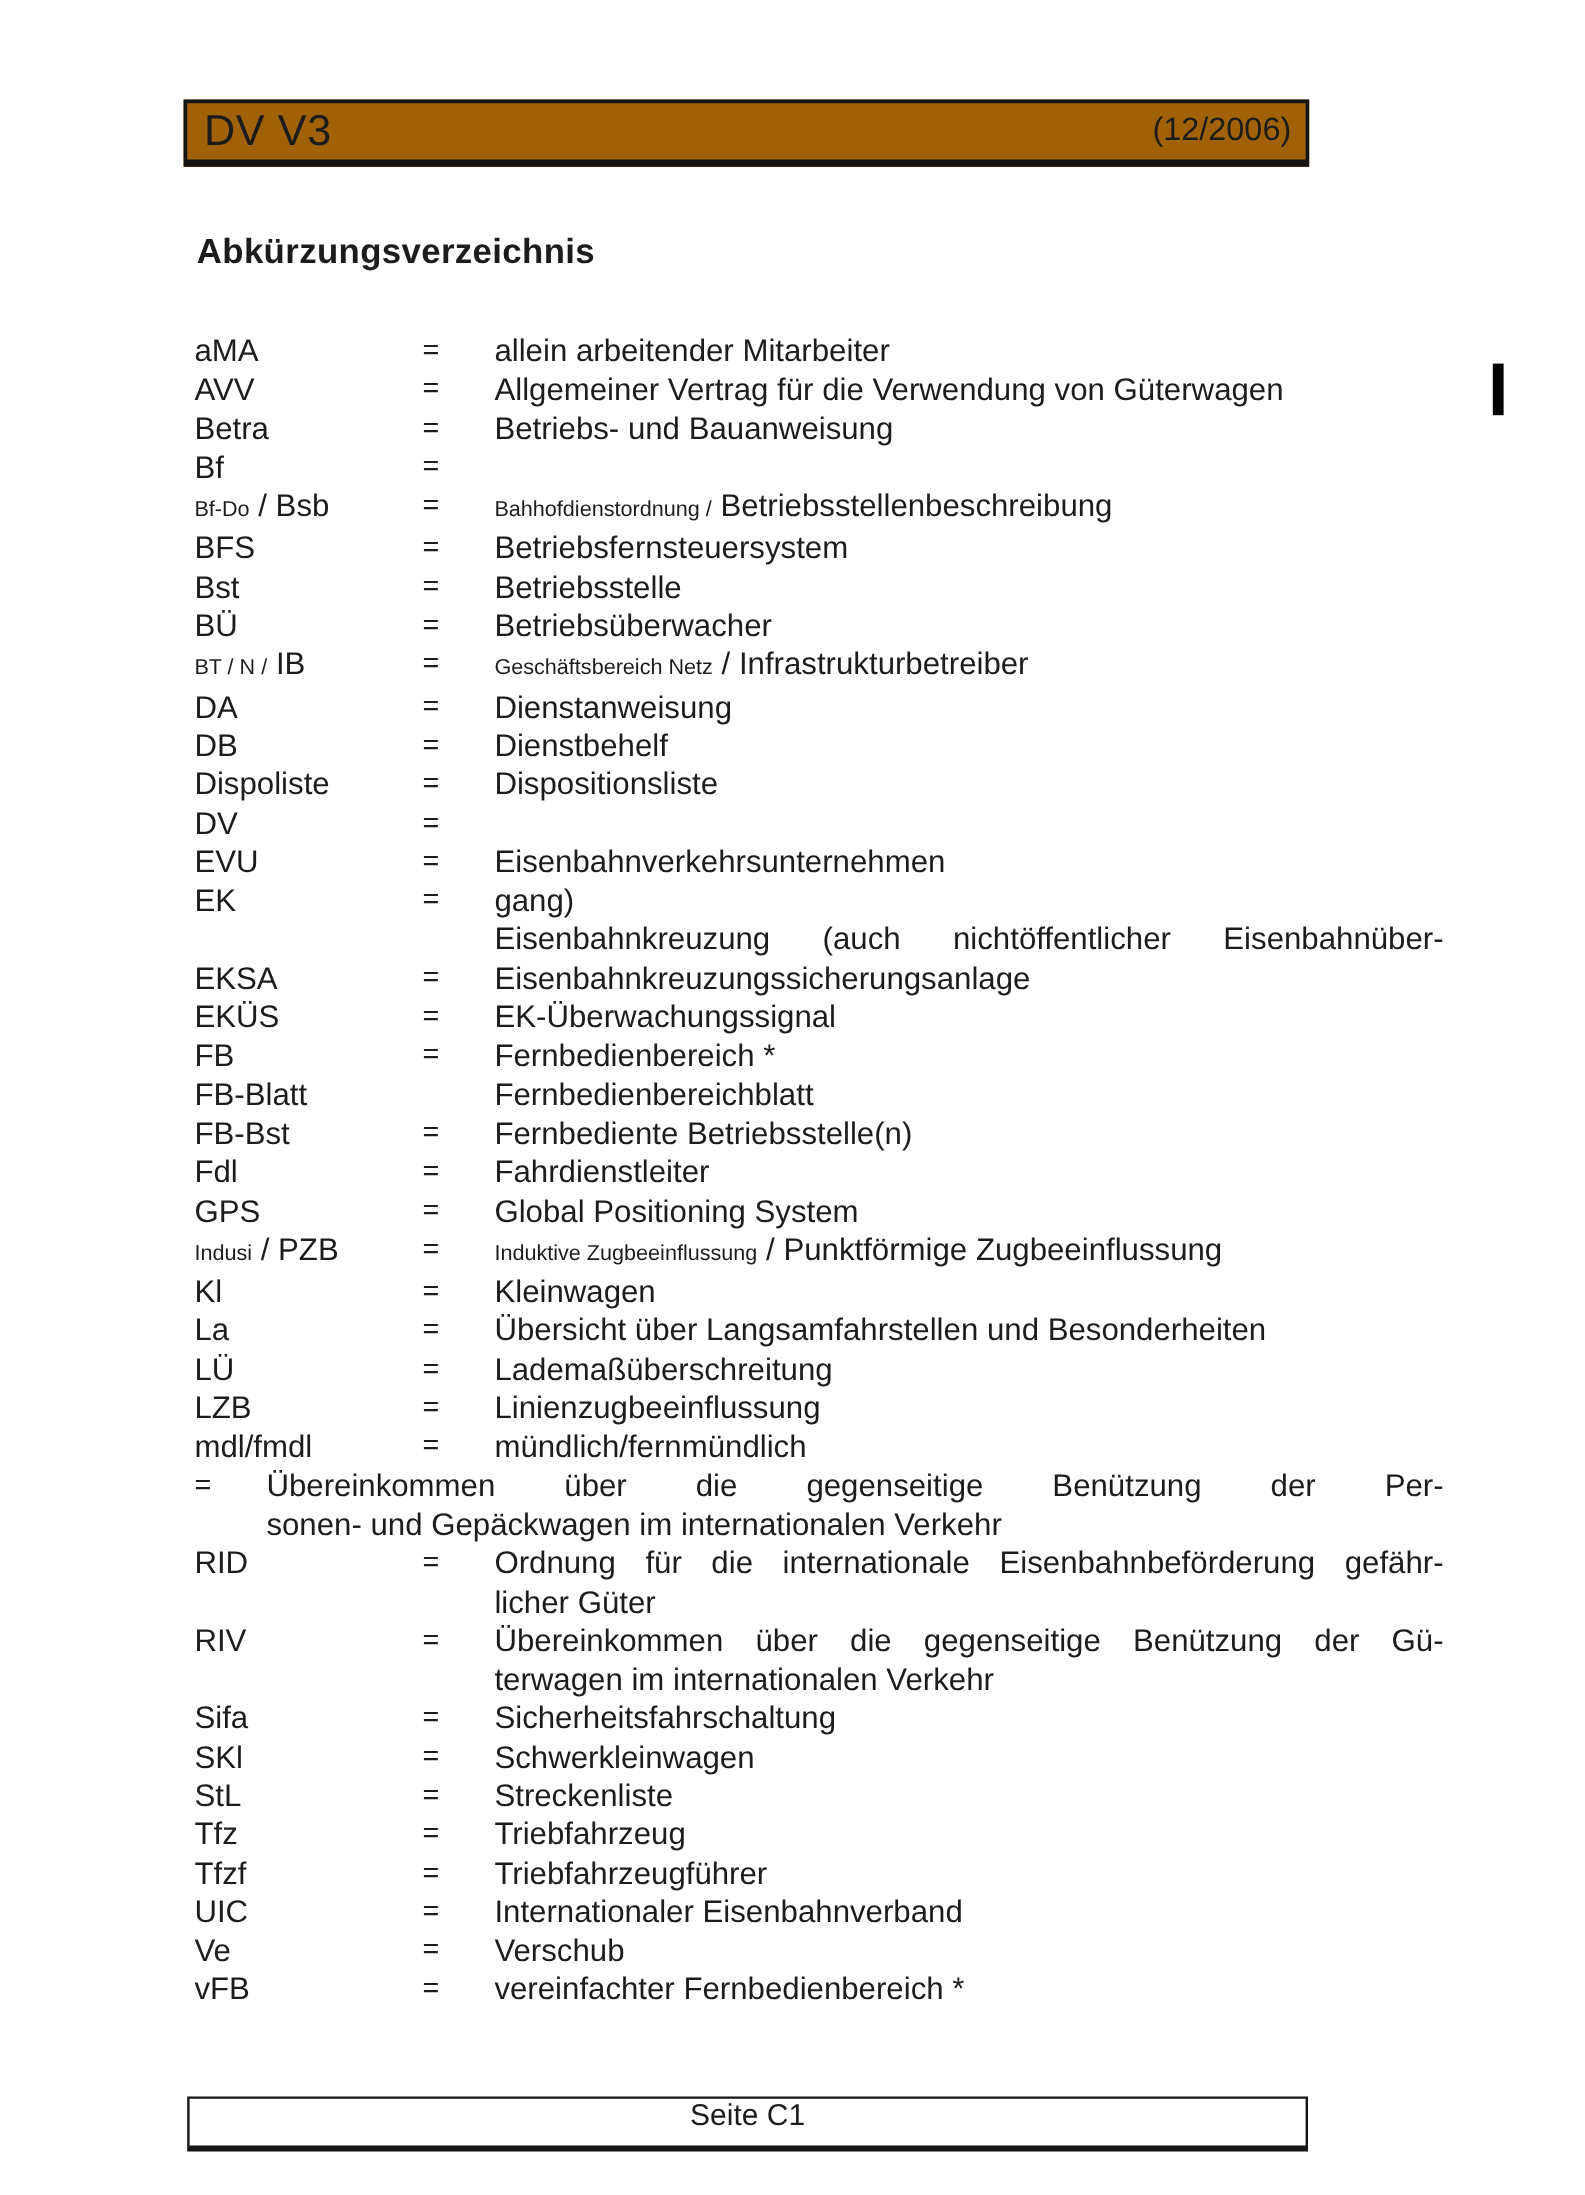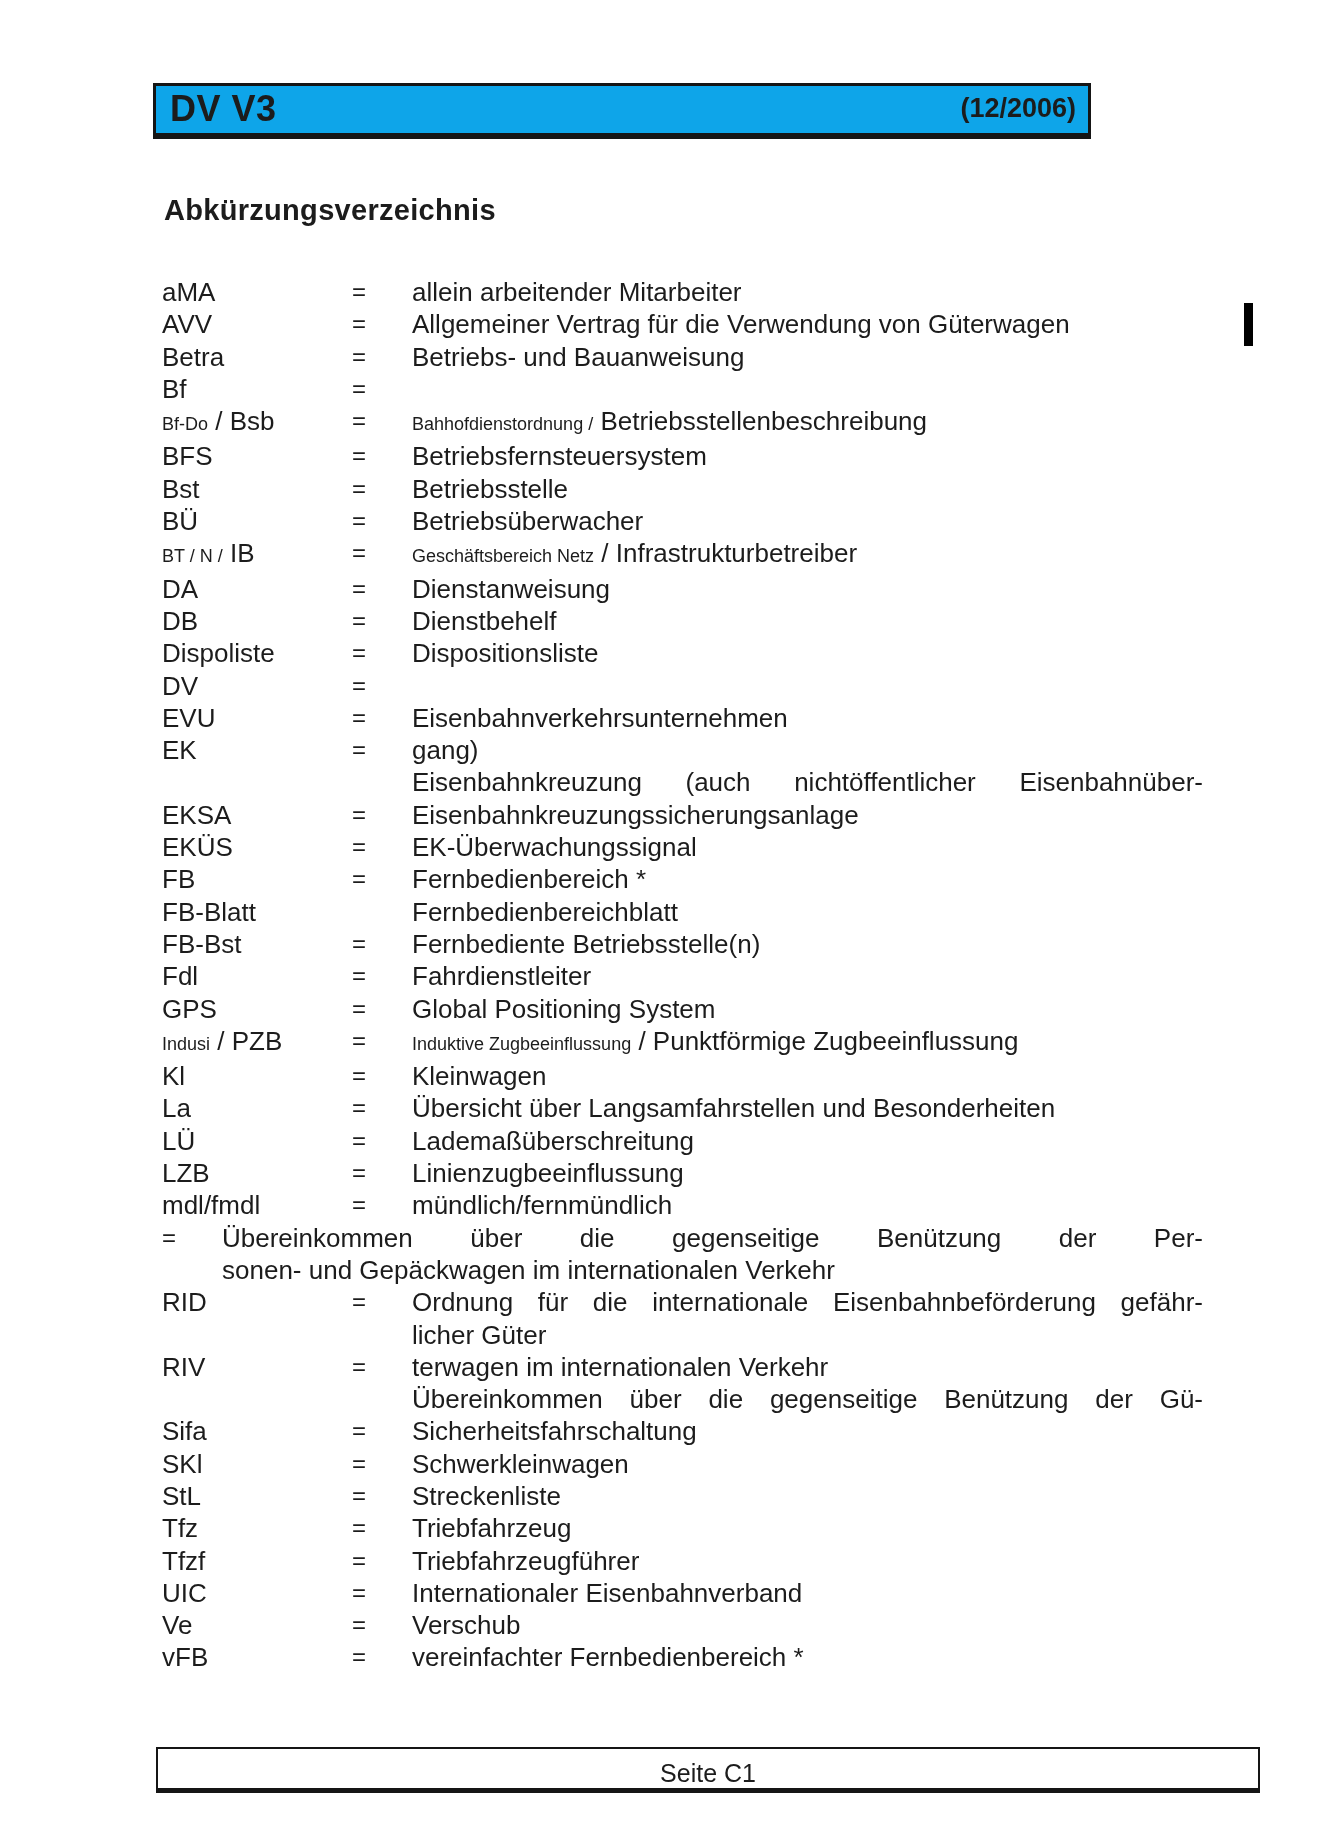--- a/index.html
+++ b/index.html
@@ -12,22 +12,21 @@
     overflow:hidden;
   }
   .header-box {
     position:absolute; left:153px; top:83px;
     width:938px; height:56px;
     box-sizing:border-box;
     border:3px solid #151515;
     border-bottom-width:6px;
     display:flex; justify-content:space-between; align-items:center;
     padding:0 12px 2px 14px;
-    background:#0ea5e9;
-    font-weight:bold;
+    background:#a16207;
   }
   .doc-code  { font-size:36px; letter-spacing:0.5px; }
   .edition   { font-size:27px; }
   .page-title {
     position:absolute; left:153px; top:194px;
     font-size:29px; font-weight:bold; letter-spacing:0.3px;margin-left:11px;
   }
   .abbr-list {
     position:absolute; left:162px; top:276px;
     width:1041px;
@@ -39,25 +38,25 @@
   .desc-cell { flex:1; min-width:0; }
   .desc-line { text-justify:inter-word; }
   .desc-line.jline { text-align:justify; text-align-last:justify; }
   .sm { font-size:18px; }
   .revision-bar {
     position:absolute; left:1244px; top:303px;
     width:9px; height:43px; background:#000;
   }
   .footer-box {
     position:absolute; left:156px; top:1747px;
-    width:1104px; height:46px;
+    width:934px; height:46px;
     box-sizing:border-box;
     border:2px solid #151515;
     border-bottom-width:5px;
-    display:flex; align-items:flex-end; justify-content:center;
+    display:flex; align-items:flex-start; justify-content:center;
     font-size:25px;
     background:#fff;
   }
 </style>
 </head>
 <body>
 
 <div class="page">
 
   <div class="header-box">
@@ -271,22 +270,22 @@
     <div class="eq-cell">=</div>
     <div class="desc-cell">
           <div class="desc-line jline"><span>Ordnung für die internationale Eisenbahnbeförderung gefähr-</span></div>
           <div class="desc-line"><span>licher Güter</span></div>
         </div>
   </div>
       <div class="entry">
     <div class="abbr-cell"><span>RIV</span></div>
     <div class="eq-cell">=</div>
     <div class="desc-cell">
+          <div class="desc-line jline"><span>Übereinkommen über die gegenseitige Benützung der Gü-</span></div>
           <div class="desc-line"><span>terwagen im internationalen Verkehr</span></div>
-          <div class="desc-line jline"><span>Übereinkommen über die gegenseitige Benützung der Gü-</span></div>
         </div>
   </div>
       <div class="entry">
     <div class="abbr-cell"><span>Sifa</span></div>
     <div class="eq-cell">=</div>
     <div class="desc-cell">
           <div class="desc-line"><span>Sicherheitsfahrschaltung</span></div>
         </div>
   </div>
       <div class="entry">

